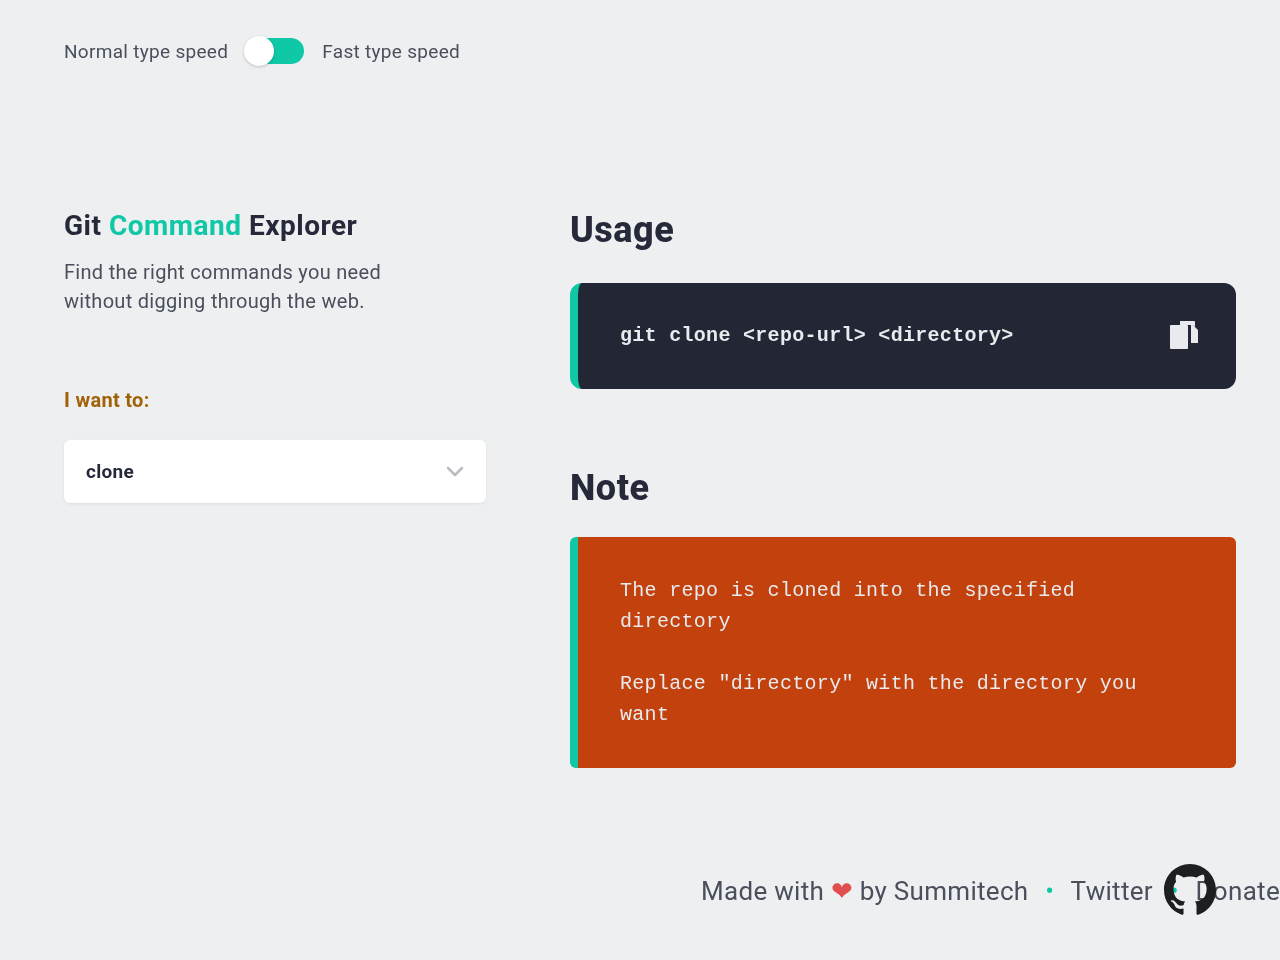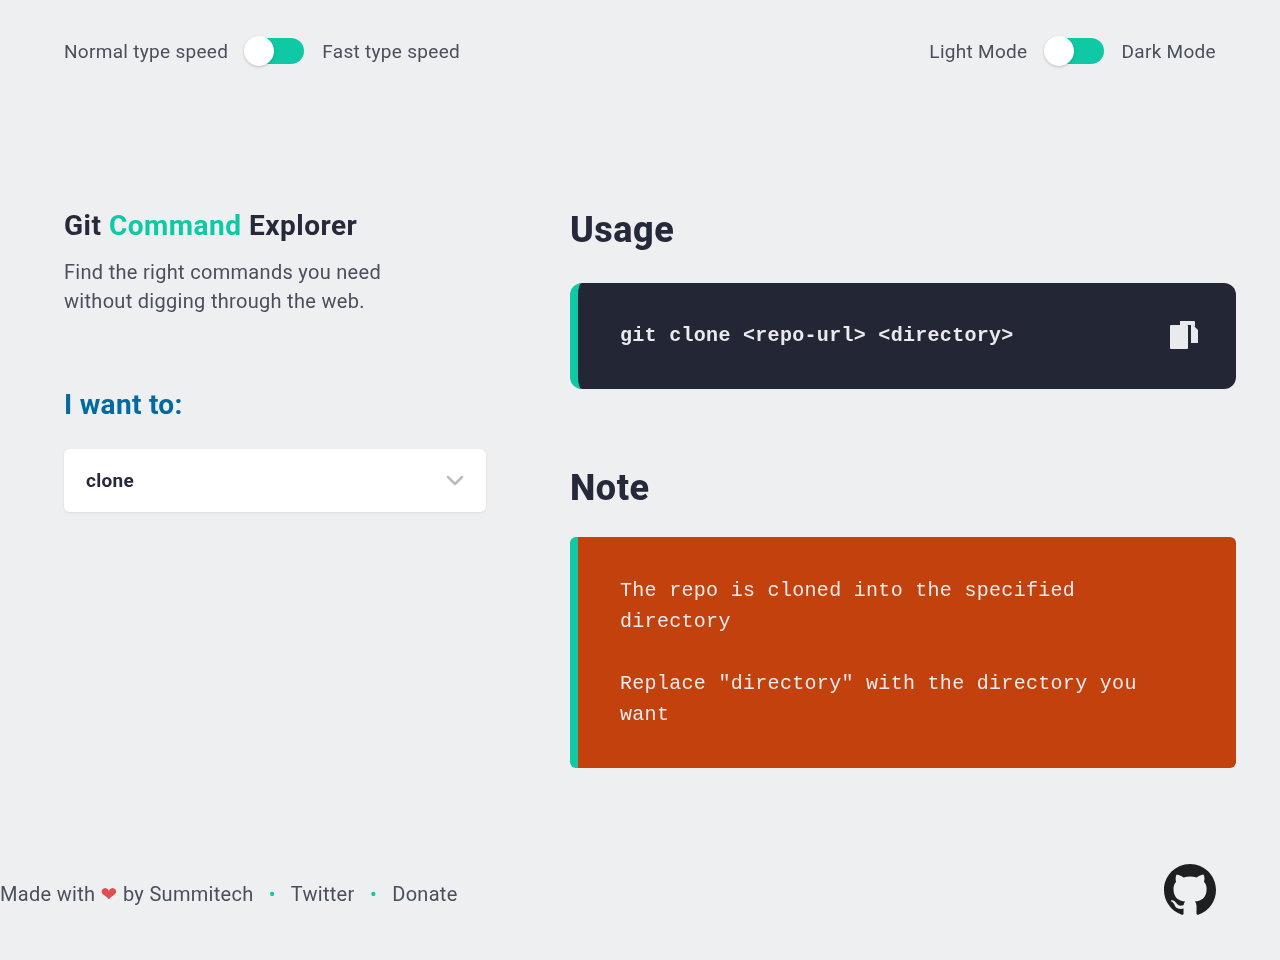--- a/index.html
+++ b/index.html
@@ -72,23 +72,23 @@
     }
     .subtitle {
       margin-top: 16px;
       font-size: 20px;
       line-height: 1.45;
       color: #4a4f5c;
       max-width: 360px;
     }
     .prompt {
       margin-top: 72px;
-      font-size: 28px;
-      font-weight: 700;
-      color: #0369a1;
+      font-size: 20px;
+      font-weight: 700;
+      color: #a16207;
     }
     .dropdown {
       margin-top: 28px;
       background: #fff;
       border-radius: 6px;
       padding: 20px 22px;
       display: flex;
       align-items: center;
       justify-content: space-between;
       box-shadow: 0 1px 3px rgba(0,0,0,0.08);
@@ -159,22 +159,22 @@
       font-size: 20px;
       color: #e8eaee;
       line-height: 1.55;
       white-space: pre-wrap;
     }
     .footer {
       position: absolute;
       bottom: 54px;
       left: 0;
       right: 0;
-      text-align: left;
-      font-size: 20px;
+      text-align: right;
+      font-size: 26px;
       color: #4a4f5c;
     }
     .footer .heart { color: #e04e4e; }
     .footer .sep { color: #0fc8a6; margin: 0 10px; }
     .footer a { color: #4a4f5c; text-decoration: none; }
     .github {
       position: absolute;
       right: 64px;
       bottom: 44px;
       width: 52px;
@@ -186,28 +186,20 @@
 <body>
 
 <div class="header">
   <div class="toggle-group">
     <span class="toggle-label">Normal type speed</span>
     <div class="switch">
       <div class="switch-track"></div>
       <div class="switch-thumb"></div>
     </div>
     <span class="toggle-label">Fast type speed</span>
-  </div>
-  <div class="toggle-group">
-    <span class="toggle-label">Light Mode</span>
-    <div class="switch">
-      <div class="switch-track"></div>
-      <div class="switch-thumb"></div>
-    </div>
-    <span class="toggle-label">Dark Mode</span>
   </div>
 </div>
 
 <div class="content">
   <div class="left">
     <h1 class="title">
       <span>Git </span><span class="accent">Command</span><span> Explorer</span>
     </h1>
     <p class="subtitle">Find the right commands you need without digging through the web.</p>
     <p class="prompt">I want to:</p>

